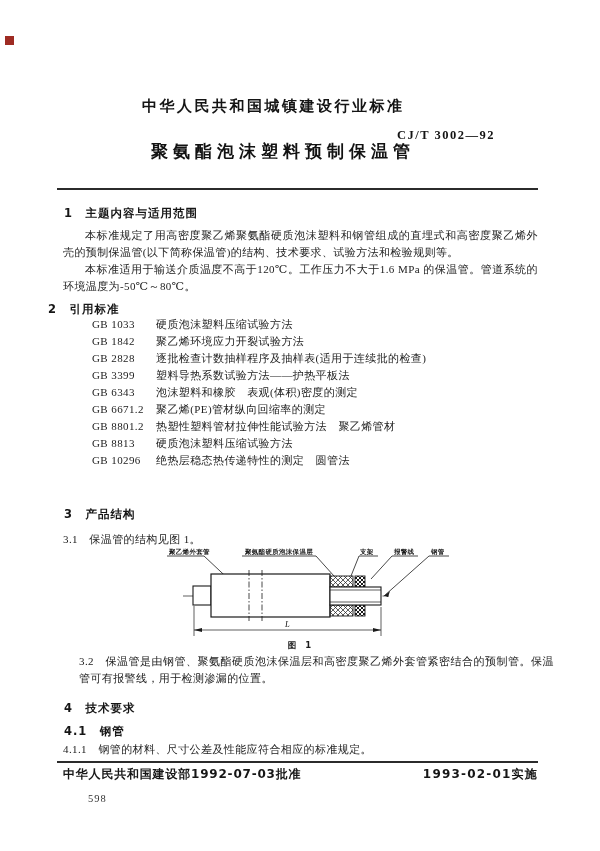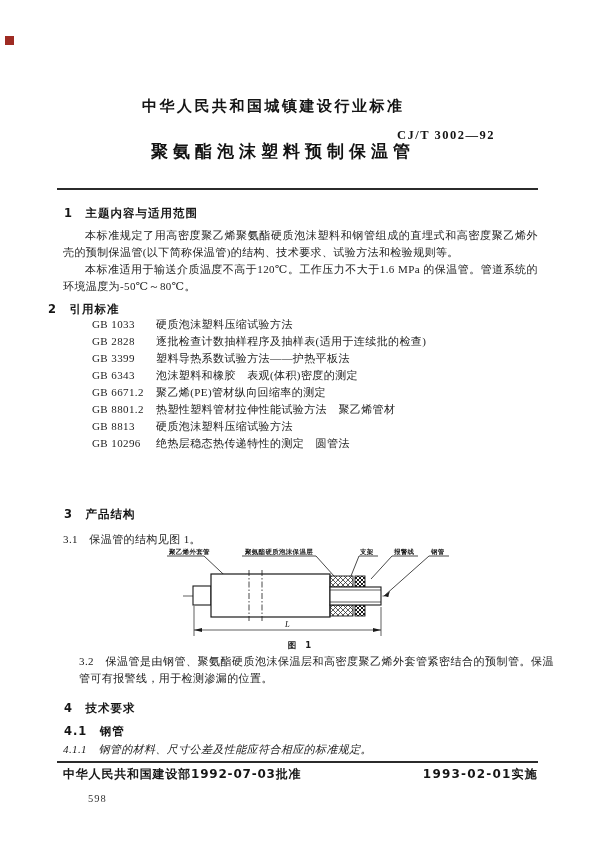--- a/index.html
+++ b/index.html
@@ -40,21 +40,21 @@
   #sec2-heading{left:48px;top:302px;}
   #ref-list{left:92px;top:316px;width:446px;}
   .ref-row{height:17px;line-height:17px;font-size:11px;letter-spacing:0.4px;color:#222;white-space:nowrap;}
   .ref-code{display:inline-block;min-width:52px;margin-right:12px;}
   #sec3-heading{left:64px;top:507px;}
   #sec31-text{left:63px;top:531px;width:475px;}
   #figure-svg{left:163px;top:545px;}
   #sec32-text{left:63px;top:653px;width:475px;margin-left:16px;}
   #sec4-heading{left:64px;top:701px;}
   #sec41-heading{left:64px;top:724px;}
-  #sec411-text{left:63px;top:741px;width:475px;font-style:italic;}
+  #sec411-text{left:63px;top:741px;width:475px;}
   #footer-approval{
     left:63px;top:766px;font-family:"DejaVu Sans","Liberation Sans",sans-serif;
     font-weight:bold;font-size:12px;letter-spacing:0.8px;color:#161616;
   }
   #footer-impl{
     right:62px;top:766px;font-family:"DejaVu Sans","Liberation Sans",sans-serif;
     font-weight:bold;font-size:12px;letter-spacing:1.2px;color:#161616;
   }
   #page-number{left:88px;top:793px;font-size:10.5px;color:#333;letter-spacing:1px;}
   svg .lbl{
@@ -74,20 +74,21 @@
 <div id="doc-title" class="abs">聚氨酯泡沫塑料预制保温管</div>
 <div id="rule-header" class="abs rule"></div>
 
 <div id="sec1-heading" class="abs heading">1　主题内容与适用范围</div>
 <div id="sec1-p1" class="abs bodytext indent">本标准规定了用高密度聚乙烯聚氨酯硬质泡沫塑料和钢管组成的直埋式和高密度聚乙烯外壳的预制保温管(以下简称保温管)的结构、技术要求、试验方法和检验规则等。</div>
 <div id="sec1-p2" class="abs bodytext indent">本标准适用于输送介质温度不高于120℃。工作压力不大于1.6 MPa 的保温管。管道系统的环境温度为-50℃～80℃。</div>
 
 <div id="sec2-heading" class="abs heading">2　引用标准</div>
 <div id="ref-list" class="abs">
   <div class="ref-row"><span class="ref-code">GB 1033</span><span class="ref-title">硬质泡沫塑料压缩试验方法</span></div>
+  <div class="ref-row"><span class="ref-code">GB 1842</span><span class="ref-title">聚乙烯环境应力开裂试验方法</span></div>
   <div class="ref-row"><span class="ref-code">GB 2828</span><span class="ref-title">逐批检查计数抽样程序及抽样表(适用于连续批的检查)</span></div>
   <div class="ref-row"><span class="ref-code">GB 3399</span><span class="ref-title">塑料导热系数试验方法——护热平板法</span></div>
   <div class="ref-row"><span class="ref-code">GB 6343</span><span class="ref-title">泡沫塑料和橡胶　表观(体积)密度的测定</span></div>
   <div class="ref-row"><span class="ref-code">GB 6671.2</span><span class="ref-title">聚乙烯(PE)管材纵向回缩率的测定</span></div>
   <div class="ref-row"><span class="ref-code">GB 8801.2</span><span class="ref-title">热塑性塑料管材拉伸性能试验方法　聚乙烯管材</span></div>
   <div class="ref-row"><span class="ref-code">GB 8813</span><span class="ref-title">硬质泡沫塑料压缩试验方法</span></div>
   <div class="ref-row"><span class="ref-code">GB 10296</span><span class="ref-title">绝热层稳态热传递特性的测定　圆管法</span></div>
 </div>
 
 <div id="sec3-heading" class="abs heading">3　产品结构</div>

